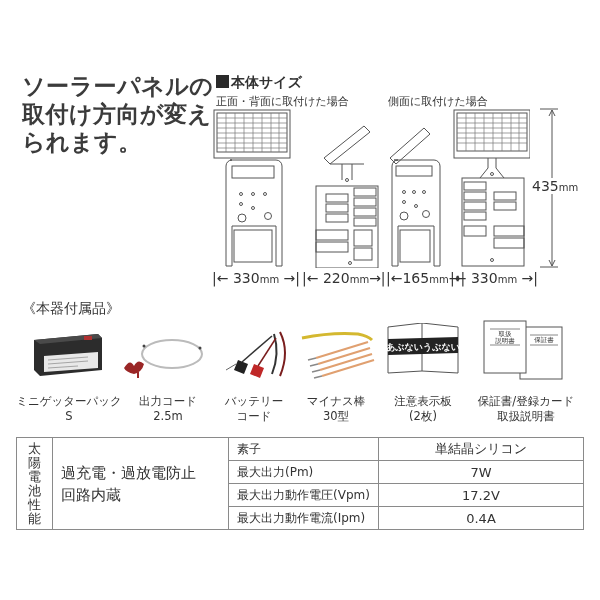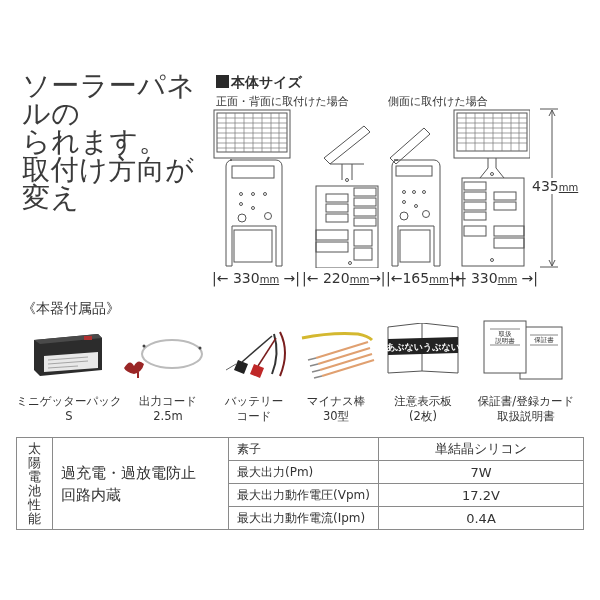--- a/index.html
+++ b/index.html
@@ -1,44 +1,44 @@
 <!DOCTYPE html>
 <html><head>
 <meta charset="utf-8">
 <style>
   * { box-sizing: border-box; margin: 0; padding: 0; }
   html, body { width: 600px; height: 600px; background: #ffffff; overflow: hidden; }
   body { position: relative; font-family: "DejaVu Sans", "Liberation Sans", sans-serif; color: #3a3a3a; }
 
-  .headline { position: absolute; left: 22px; top: 72px; width: 200px; font-size: 28px; font-weight: normal; line-height: 28px; color: #3b3b3b; letter-spacing: 0.5px; }
+  .headline { position: absolute; left: 22px; top: 72px; width: 200px; font-size: 23px; font-weight: bold; line-height: 28px; color: #3b3b3b; letter-spacing: 0.5px; }
   .size-title { position: absolute; left: 216px; top: 74px; font-size: 14px; color: #333; font-weight: bold; }
   .size-title .sq { display: inline-block; width: 13px; height: 13px; background: #2a2a2a; margin-right: 2px; vertical-align: -1px; }
   .caption { position: absolute; font-size: 11px; color: #333; }
 
   .diagram { position: absolute; }
   .dim { position: absolute; font-size: 14px; color: #333; white-space: nowrap; }
-  .dim small { font-size: 10px; text-decoration: underline; }
+  .dim small { font-size: 10px; }
 
   .acc-title { position: absolute; left: 22px; top: 300px; font-size: 14px; color: #333; }
   .acc-item { position: absolute; text-align: center; font-size: 11.5px; line-height: 15px; color: #333; }
 
   table.spec { position: absolute; left: 16px; top: 437px; width: 568px; border-collapse: collapse; font-size: 12px; color: #333; }
   table.spec td { border: 1px solid #8a8a8a; padding: 0 8px; height: 23px; }
   td.vert { width: 36px; text-align: center; font-size: 13px; line-height: 14px; padding: 2px 0; }
   td.feature { width: 176px; font-size: 15px; line-height: 22px; padding-left: 14px; }
   td.label { width: 150px; margin-top: 12px; }
   td.val { text-align: center; font-size: 13px; margin-top: 19px; }
 </style>
 </head>
 <body>
 
 <div class="headline">
   <div>ソーラーパネルの</div>
+  <div>取付け方向が変え</div>
   <div>られます。</div>
-  <div>取付け方向が変え</div>
 </div>
 
 <div class="size-title">
   <span class="sq"></span><span>本体サイズ</span>
 </div>
 <div class="caption" style="left:216px; top:94px;">正面・背面に取付けた場合</div>
 <div class="caption" style="left:388px; top:94px;">側面に取付けた場合</div>
 
 <svg class="diagram" style="left:212px; top:108px;" width="80" height="160" viewBox="0 0 80 160" fill="none" stroke="#555" stroke-width="1">
   <rect x="2" y="2" width="76" height="48"></rect>

